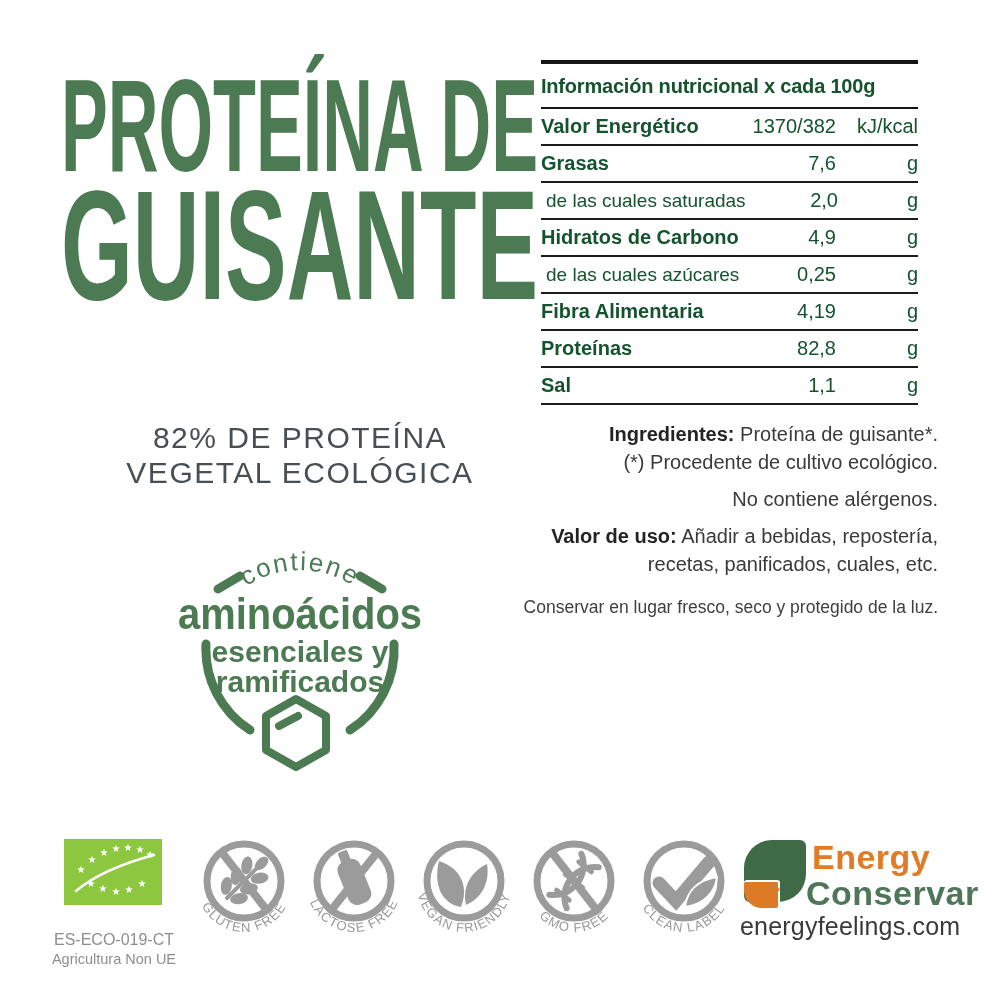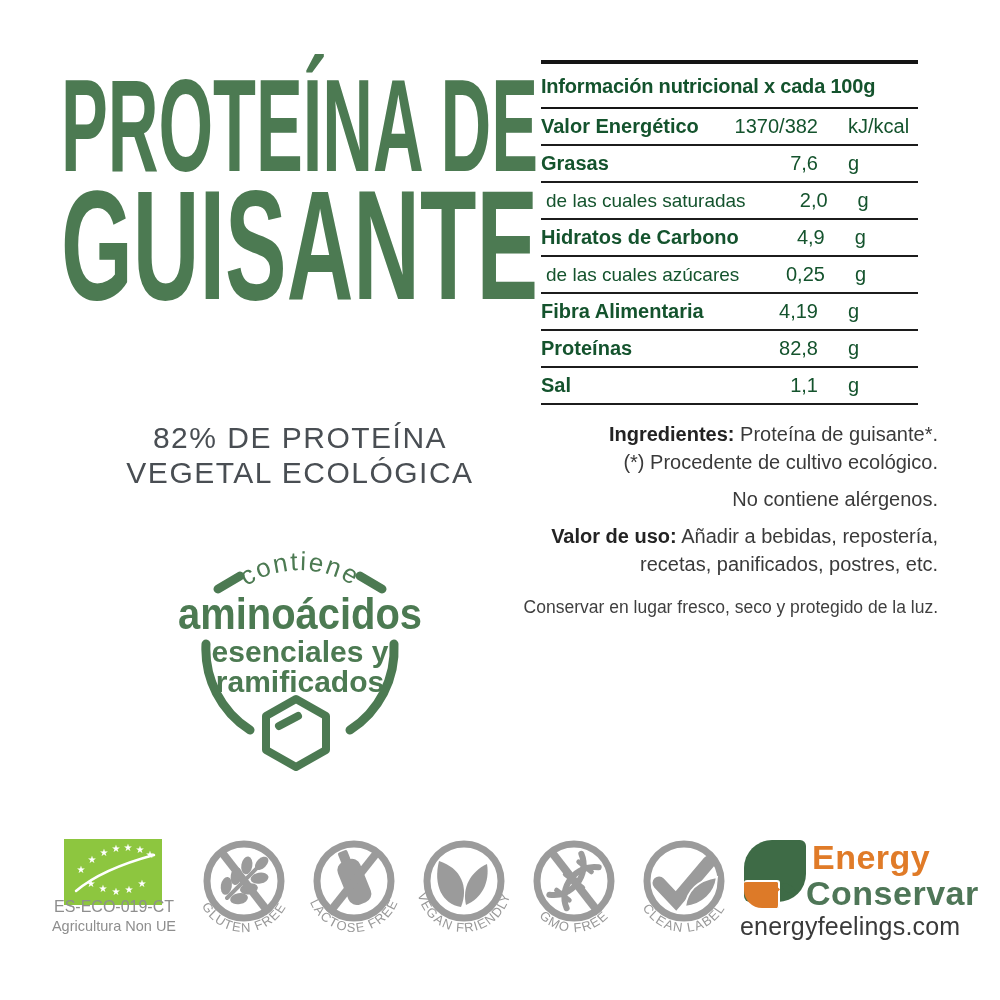--- a/index.html
+++ b/index.html
@@ -13,21 +13,21 @@
   .title-svg .t1{font-size:131px;}
   .title-svg .t2{font-size:155px;}
 
   
   .ntable{position:absolute;left:541px;top:60px;width:377px;color:#14532d;border-top:4px solid #151515;}
   .nhead{font-size:20px;font-weight:bold;letter-spacing:-0.2px;padding:11px 0 9px;border-bottom:2.5px solid #151515;}
   .nrow{display:flex;align-items:center;height:35px;border-bottom:2px solid #1c1c1c;font-size:20px;}
   .nrow .nlabel{flex:1;font-weight:bold;white-space:nowrap;}
   .nrow.sub .nlabel{font-weight:normal;font-size:19px;padding-left:5px;}
   .nrow .nval{width:95px;text-align:right;font-weight:normal;}
-  .nrow .nunit{width:70px;margin-left:30px;text-align:left;font-weight:normal;}
+  .nrow .nunit{width:70px;margin-left:12px;text-align:right;font-weight:normal;}
 
   
   .claim{position:absolute;left:80px;top:420px;width:440px;text-align:center;
          color:#494E53;font-size:30px;line-height:35px;letter-spacing:1.5px;}
 
   
   .badge-svg{position:absolute;left:158px;top:532px;}
   .badge-svg .stroke{fill:none;stroke:#4C7A52;stroke-linecap:round;stroke-linejoin:round;}
   .badge-svg text{fill:#4C7A52;font-family:"Liberation Sans",sans-serif;}
   .badge-arc-text{font-size:26px;letter-spacing:2px;}
@@ -37,21 +37,21 @@
   
   .info{position:absolute;right:62px;top:420px;width:440px;text-align:right;
         color:#3A3A3A;font-size:20px;line-height:28px;}
   .info b{color:#232323;}
   .info .gap{margin-top:9px;}
   .info .storage{margin-top:15px;font-size:17.5px;color:#3f3f3f;}
 
   
   .eu-logo{position:absolute;left:64px;top:839px;}
   .eu-logo .star{font-family:"DejaVu Sans",sans-serif;font-size:10px;fill:#ffffff;text-anchor:middle;}
-  .eu-text{position:absolute;left:44px;top:897px;width:140px;text-align:center;color:#8E8E8E;}
+  .eu-text{position:absolute;left:44px;top:930px;width:140px;text-align:center;color:#8E8E8E;}
   .eu-code{font-size:16px;line-height:20px;}
   .eu-origin{font-size:14.5px;line-height:18px;}
 
   .cert{position:absolute;top:835px;}
   .cert .ring{fill:none;stroke:#9B9B9B;stroke-width:7;}
   .cert .slash{stroke:#9B9B9B;stroke-width:8;}
   .cert .glyph{fill:#9B9B9B;}
   .cert .gstroke{fill:none;stroke:#9B9B9B;stroke-linecap:round;}
   .cert .arc-label{font-size:13px;letter-spacing:1.2px;fill:#999999;font-family:"Liberation Sans",sans-serif;}
 
@@ -147,21 +147,21 @@
       <path class="stroke" stroke-width="8" d="M138,167 L168,184 L168,218 L138,235 L108,218 L108,184 Z"></path>
       <path class="stroke" stroke-width="8" d="M121,194 L140,184"></path>
     </g>
   </svg>
 
   <div class="info">
     <div><b>Ingredientes:</b><span> Proteína de guisante*.</span></div>
     <div>(*) Procedente de cultivo ecológico.</div>
     <div class="gap">No contiene alérgenos.</div>
     <div class="gap"><b>Valor de uso:</b><span> Añadir a bebidas, repostería,</span></div>
-    <div>recetas, panificados, postres, etc.</div>
+    <div>recetas, panificados, cuales, etc.</div>
     <div class="storage">Conservar en lugar fresco, seco y protegido de la luz.</div>
   </div>
 
   <svg class="eu-logo" width="98" height="66" viewBox="0 0 98 66">
     <rect x="0" y="0" width="98" height="66" fill="#8DC63F"></rect>
     <path d="M 12,52 Q 38,30 90,16" fill="none" stroke="#ffffff" stroke-width="2.5" stroke-linecap="round"></path>
     <text class="star" x="17" y="34">★</text>
       <text class="star" x="28" y="24">★</text>
     <text class="star" x="40" y="17">★</text>
       <text class="star" x="52" y="13">★</text>

